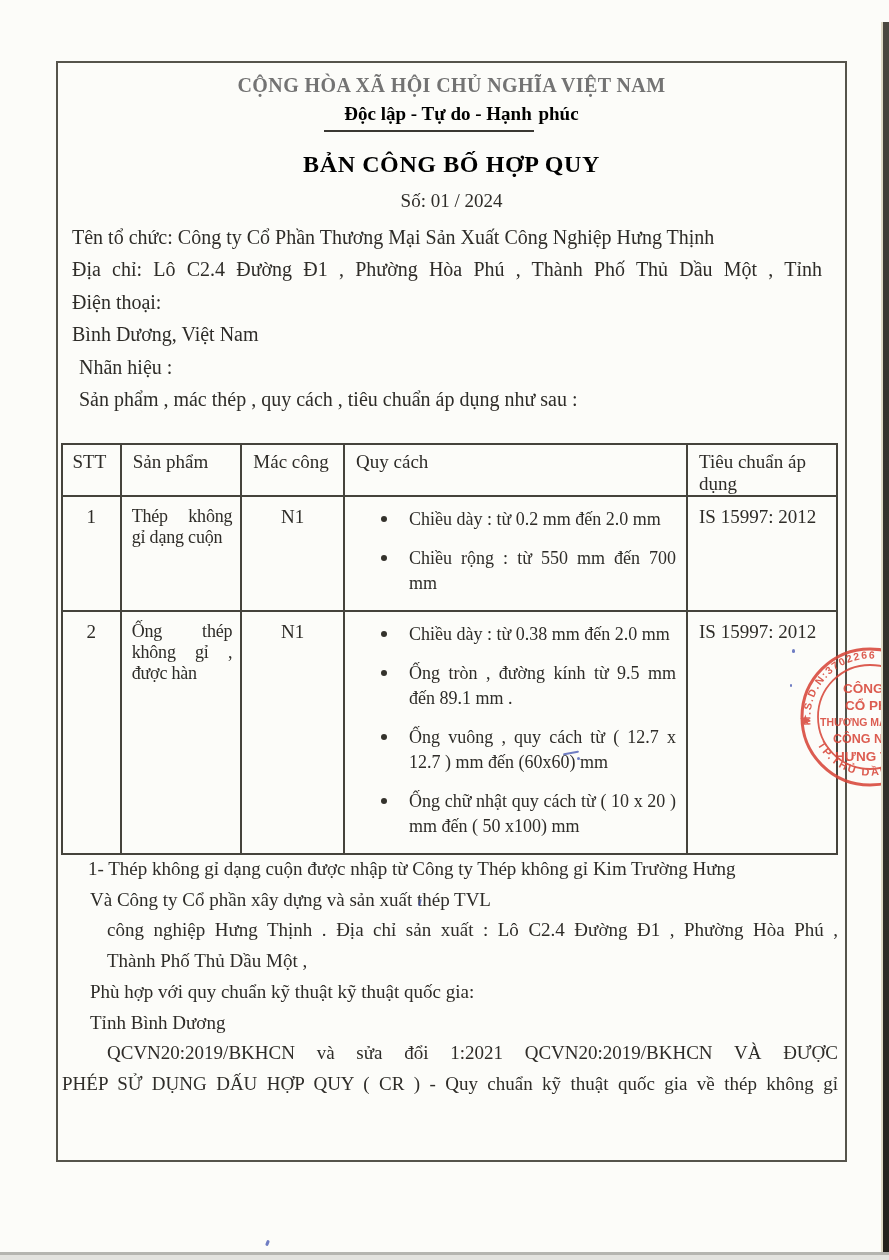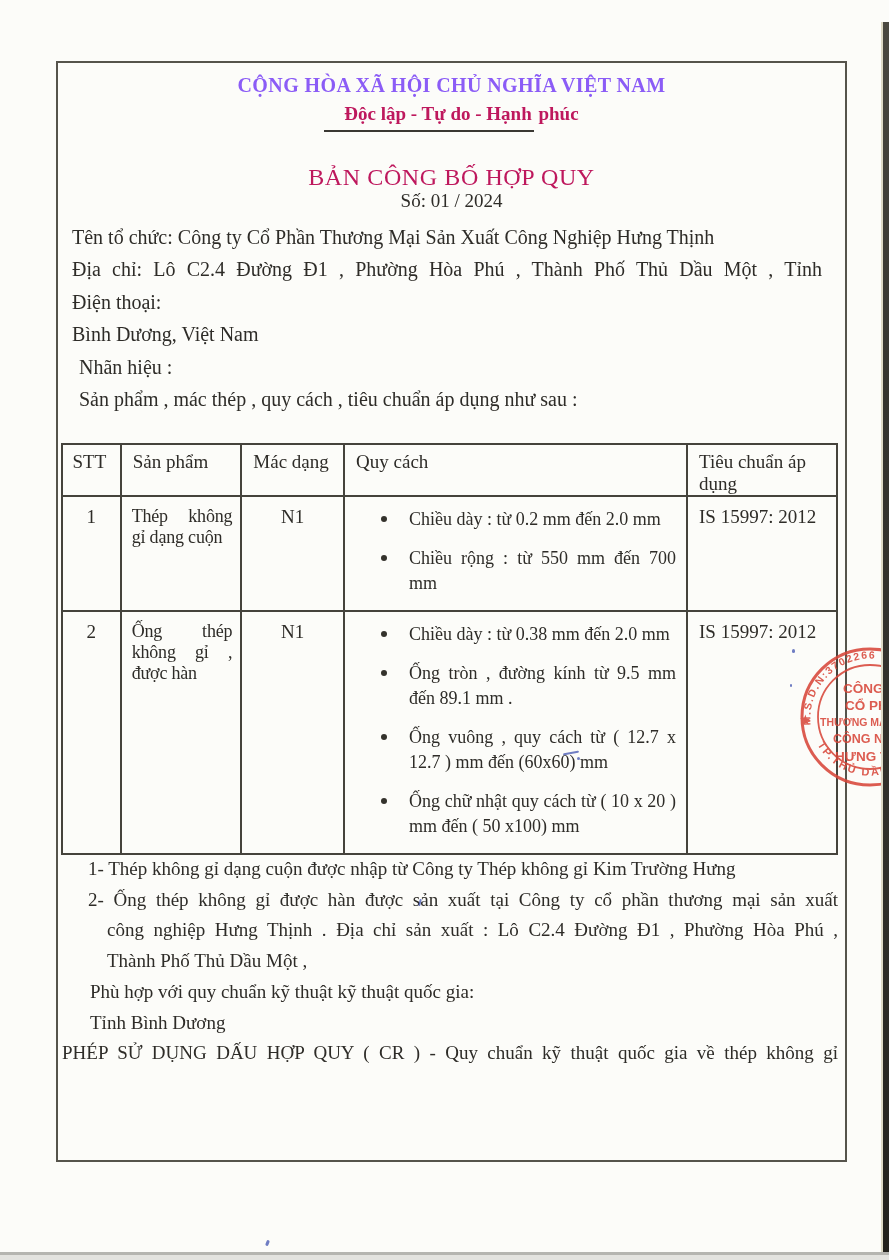--- a/index.html
+++ b/index.html
@@ -22,24 +22,24 @@
   .edge-bottom-fill { position:absolute; left:0; top:1255px; width:889px; height:5px; background:#e3e3df; z-index:41; }
 
   .border-box {
     position:absolute; left:56px; top:61px; width:791px; height:1101px;
     border:2px solid #56544c;
     z-index:1;
   }
 
   
   .center-band { position:absolute; left:56px; width:791px; text-align:center; z-index:2; }
-  .nat-title { top:74px; font-size:20px; font-weight:bold; letter-spacing:.4px; color:#8b5cf6; }
-  .motto-line { top:103px; font-size:19px; font-weight:bold; color:#be185d; }
+  .nat-title { top:74px; font-size:20px; font-weight:bold; letter-spacing:.4px; color:#737373; }
+  .motto-line { top:103px; font-size:19px; font-weight:bold; color:#000000; }
   .motto-underline { display:inline-block; border-bottom:2.5px solid #3a3833; padding:0 2px 5px 20px; }
-  .doc-title { top:151px; font-size:24px; font-weight:normal; letter-spacing:.6px; color:#be185d;margin-top:13px; }
+  .doc-title { top:151px; font-size:24px; font-weight:bold; letter-spacing:.6px; color:#000000; }
   .doc-number { top:190px; font-size:19px; }
 
   
   .info-block { position:absolute; left:72px; top:221px; width:750px; font-size:20px; line-height:32.4px; z-index:2; }
   .just-last { text-align:justify; text-align-last:justify; }
   .indent-7 { padding-left:7px; }
   .bold { font-weight:bold; }
 
   
   table.spec-table {
@@ -101,21 +101,21 @@
   <div>Bình Dương, Việt Nam</div>
   <div class="indent-7">Nhãn hiệu :</div>
   <div class="indent-7">Sản phẩm , mác thép , quy cách , tiêu chuẩn áp dụng như sau :</div>
 </div>
 
 <table class="spec-table">
   <thead>
     <tr>
       <th class="col-stt c">STT</th>
       <th class="col-prod">Sản phẩm</th>
-      <th class="col-grade">Mác dạng</th>
+      <th class="col-grade">Mác công</th>
       <th class="col-spec">Quy cách</th>
       <th class="col-std">Tiêu chuẩn áp dụng</th>
     </tr>
   </thead>
   <tbody>
     <tr class="row-1">
       <td class="cell-stt">1</td>
       <td class="cell-prod">Thép không gỉ dạng cuộn</td>
       <td class="cell-grade">N1</td>
       <td class="cell-spec">
@@ -134,25 +134,26 @@
         <div class="spec-item">Ống vuông , quy cách từ ( 12.7 x 12.7 ) mm đến (60x60) mm</div>
         <div class="spec-item">Ống chữ nhật quy cách từ ( 10 x 20 ) mm đến ( 50 x100) mm</div>
       </td>
       <td class="cell-std">IS 15997: 2012</td>
     </tr>
   </tbody>
 </table>
 
 <div class="notes-block">
   <div class="n-ind28">1- Thép không gỉ dạng cuộn được nhập từ Công ty Thép không gỉ Kim Trường Hưng</div>
-  <div class="n-ind28 just-last">2- Ống thép không gỉ được hàn được sản xuất tại Công ty cổ phần thương mại sản xuất</div>
+  <div class="n-ind30">Và Công ty Cổ phần xây dựng và sản xuất thép TVL</div>
   <div class="n-ind47 just-last">công nghiệp Hưng Thịnh . Địa chỉ sản xuất : Lô C2.4 Đường Đ1 , Phường Hòa Phú ,</div>
   <div class="n-ind47">Thành Phố Thủ Dầu Một ,</div>
   <div class="n-ind30">Phù hợp với quy chuẩn kỹ thuật kỹ thuật quốc gia:</div>
   <div class="n-ind30">Tỉnh Bình Dương</div>
+  <div class="n-ind47 just-last">QCVN20:2019/BKHCN và sửa đổi 1:2021 QCVN20:2019/BKHCN VÀ ĐƯỢC</div>
   <div class="n-ind2 just-last">PHÉP SỬ DỤNG DẤU HỢP QUY ( CR ) -  Quy chuẩn kỹ thuật quốc gia về thép không gỉ</div>
 </div>
 
 <svg class="stamp" viewBox="0 0 180 180" width="180" height="180">
   <circle cx="90" cy="90" r="68" fill="none" stroke="#d8473a" stroke-width="3"></circle>
   <circle cx="90" cy="90" r="52" fill="none" stroke="#d8473a" stroke-width="1.8"></circle>
   <defs>
     <path id="arcTop" d="M 31 100 A 60 60 0 0 1 146 69" fill="none"></path>
     <path id="arcBottom" d="M 36 115 A 60 60 0 0 0 146 110" fill="none"></path>
   </defs>

